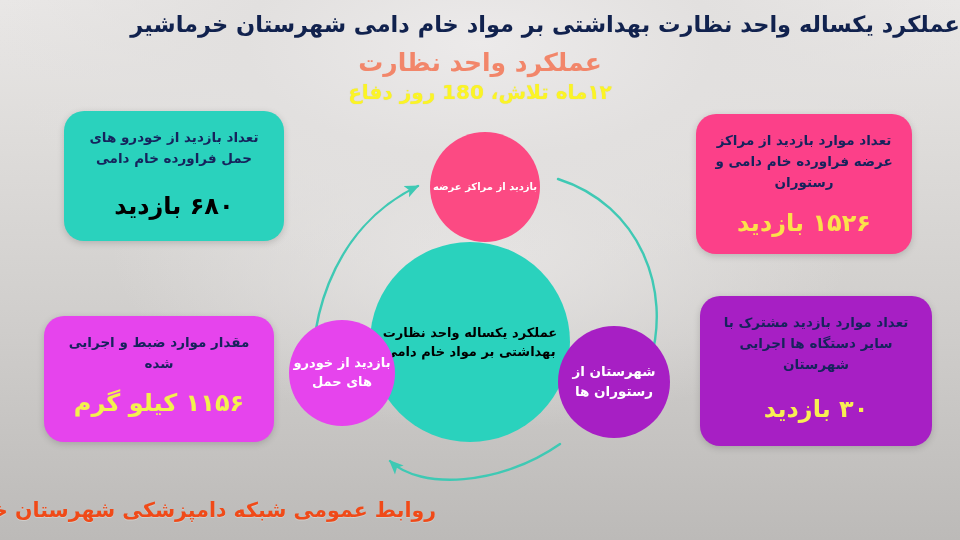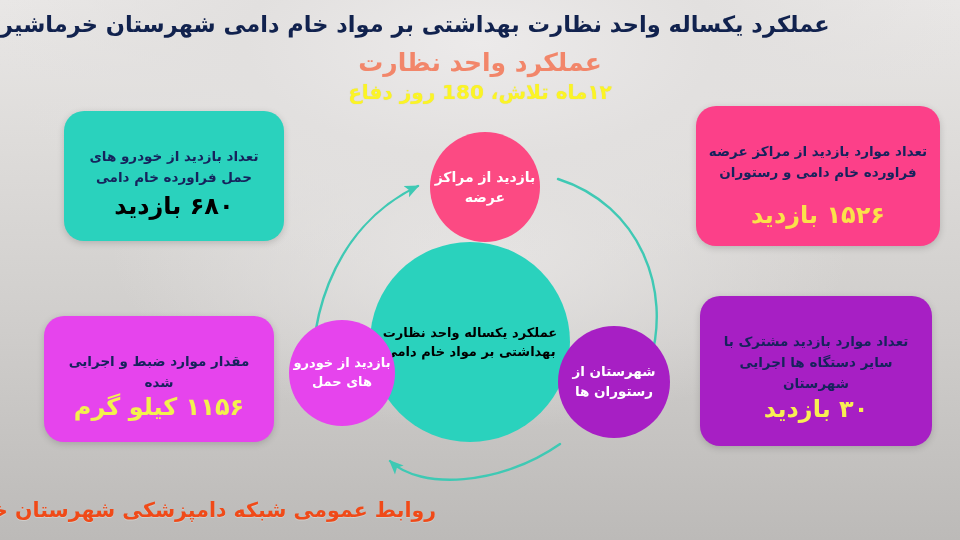--- a/index.html
+++ b/index.html
@@ -11,21 +11,21 @@
   }
   #stage{
     position:relative;width:960px;height:540px;
     background:
       radial-gradient(ellipse 70% 60% at 50% 8%, #eceaea 0%, #e2e0df 35%, rgba(214,212,210,0) 72%),
       radial-gradient(ellipse 55% 48% at 50% 46%, #e6e4e3 0%, rgba(214,212,210,0) 70%),
       linear-gradient(180deg,#e9e7e6 0%, #dedcda 26%, #d2d0ce 55%, #c6c4c2 80%, #bcbab8 100%);
   }
   
   .title-main{
-    position:absolute;top:10px;left:0;width:960px;text-align:left;
+    position:absolute;top:10px;left:0;width:960px;text-align:right;
     font-size:22.5px;font-weight:700;color:#11224e;
     letter-spacing:-0.2px;line-height:1.25;white-space:nowrap;
   }
   .title-sub{
     position:absolute;top:48px;left:0;width:960px;text-align:center;
     font-size:25px;font-weight:600;color:#f2866a;line-height:1.2;white-space:nowrap;
   }
   .title-third{
     position:absolute;top:80px;left:0;width:960px;text-align:center;
     font-size:20px;font-weight:700;color:#fbf425;line-height:1.2;
@@ -33,55 +33,55 @@
     text-shadow:0 0 1px rgba(180,170,0,.35);
   }
   .footer-note{
     position:absolute;bottom:18px;right:524px;
     font-size:20.5px;font-weight:700;color:#f04a18;white-space:nowrap;
     text-shadow:0 1px 0 rgba(255,255,255,.25);
   }
   
   .card{
     position:absolute;border-radius:20px;
-    display:flex;flex-direction:column;align-items:center;justify-content:space-between;
-    box-sizing:border-box;padding:35px 12px 10px;
+    display:flex;flex-direction:column;align-items:center;justify-content:center;
+    box-sizing:border-box;padding:16px 12px 10px;
     box-shadow:0 2px 7px rgba(0,0,0,.17);
     text-align:center;
   }
   .card .label{
     font-size:13.5px;font-weight:700;color:#16235c;line-height:1.55;
     width:100%;
   }
   .card .value{
     margin-top:auto;font-size:24px;font-weight:700;line-height:1.2;width:100%;
   }
   #card-vehicles{left:64px;top:111px;width:220px;height:130px;background:#2ad2bd;}
   #card-vehicles .value{color:#000000;padding-bottom:10px;}
-  #card-centers{left:696px;top:106px;width:244px;height:140px;background:#fc4089;}
+  #card-centers{left:696px;top:114px;width:216px;height:140px;background:#fc4089;}
   #card-centers .value{color:#fbe24a;padding-bottom:6px;}
   #card-seized{left:44px;top:316px;width:230px;height:126px;background:#e644ed;}
   #card-seized .value{color:#f3f14e;padding-bottom:14px;}
   #card-joint{left:700px;top:296px;width:232px;height:150px;background:#a71fc4;}
   #card-joint .value{color:#f7ef52;padding-bottom:12px;}
   
   .circle{
     position:absolute;border-radius:50%;
     display:flex;align-items:center;justify-content:center;text-align:center;
   }
   #circle-center{
     left:370px;top:242px;width:200px;height:200px;background:#2ad2bd;z-index:3;
   }
   #circle-center .ctext{
     font-size:13px;font-weight:700;color:#000000;line-height:1.5;
   }
   #circle-supply{
     left:430px;top:132px;width:110px;height:110px;background:#fc4a83;z-index:4;
   }
-  #circle-supply .ctext{font-size:14px;font-weight:700;color:#fff;line-height:1.45;}
+  #circle-supply .ctext{font-size:10px;font-weight:700;color:#fff;line-height:1.45;}
   #circle-transport{
     left:289px;top:320px;width:106px;height:106px;background:#e644ed;z-index:4;
   }
   #circle-transport .ctext{font-size:13px;font-weight:700;color:#fff;line-height:1.45;}
   #circle-restaurant{
     left:558px;top:326px;width:112px;height:112px;background:#a71fc4;z-index:4;
   }
   #circle-restaurant .ctext{font-size:13.5px;font-weight:700;color:#fff;line-height:1.45;}
   svg.arrows{position:absolute;left:0;top:0;width:960px;height:540px;z-index:2;}
 </style>

